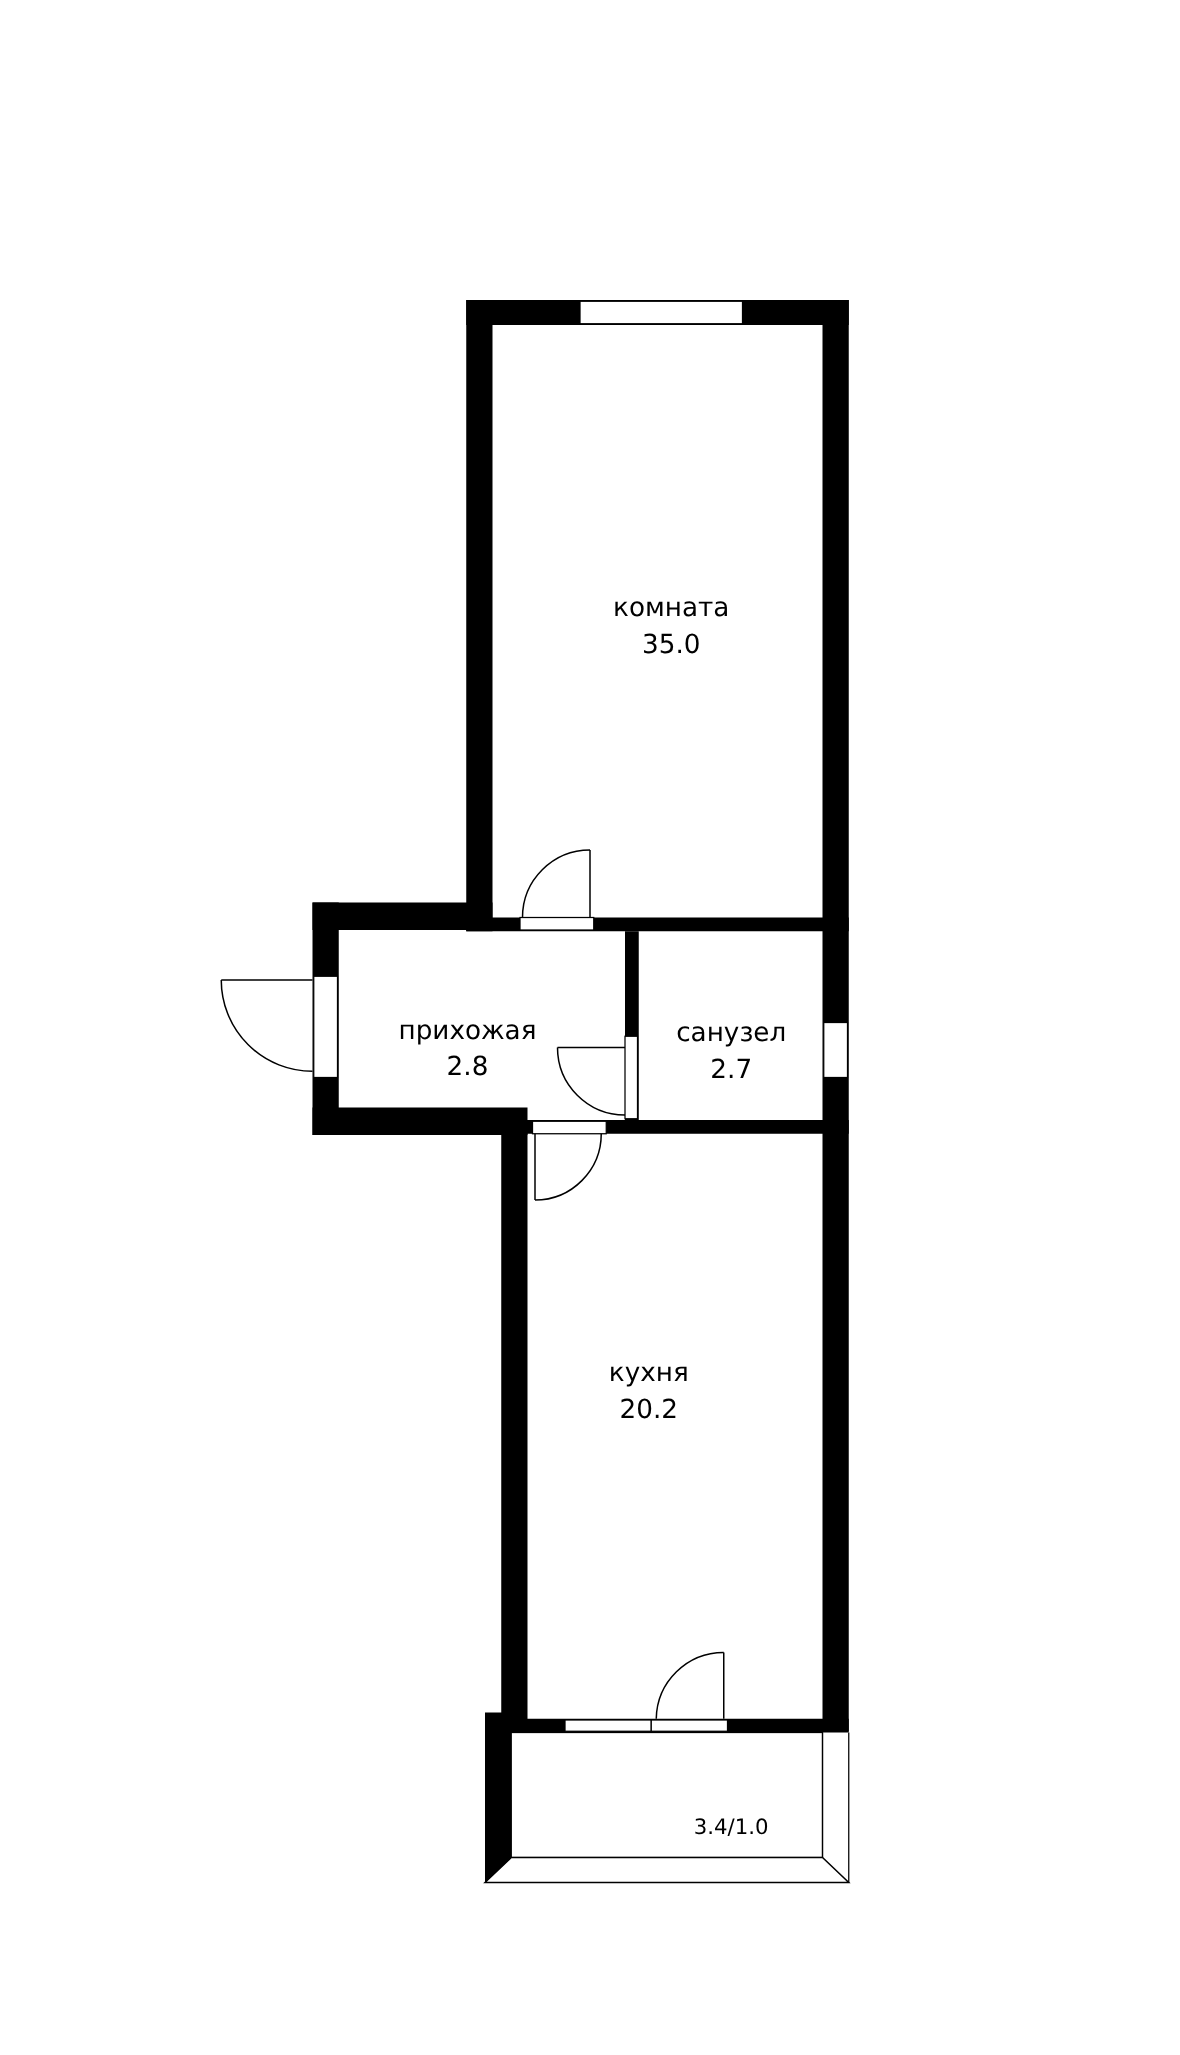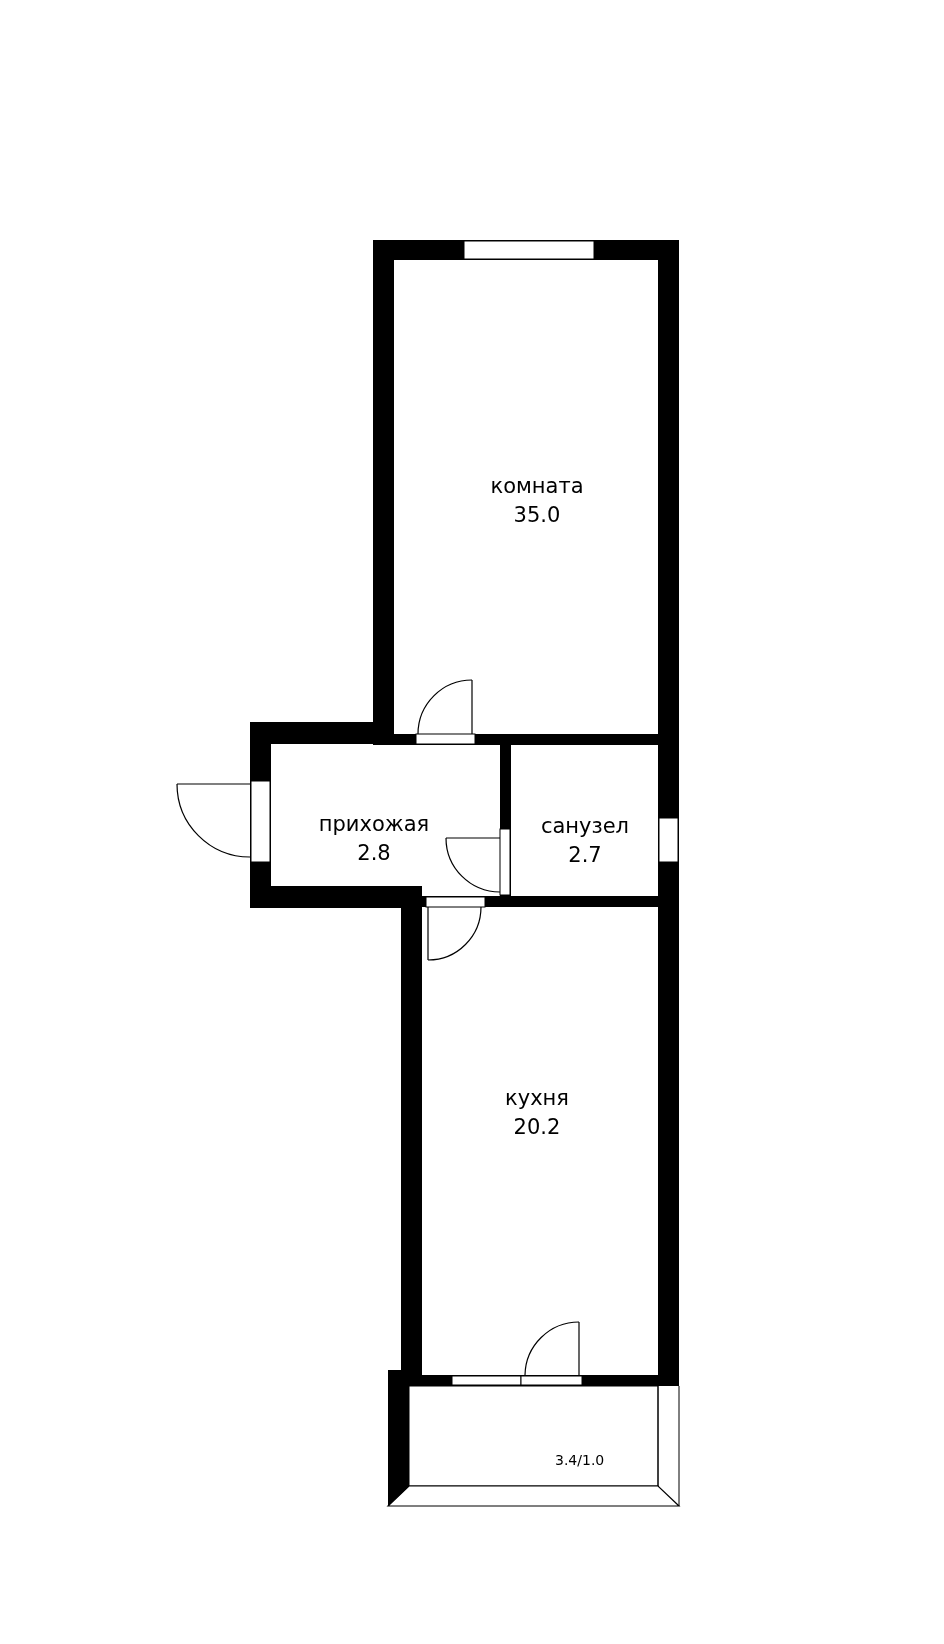--- a/index.html
+++ b/index.html
@@ -1,20 +1,20 @@
 <!DOCTYPE html>
 <html><head>
 <meta charset="utf-8">
 <style>
   html, body { margin:0; padding:0; background:#ffffff; }
   body { width:944px; height:1644px; position:relative; overflow:hidden; font-family:"DejaVu Sans", sans-serif; }
   #plan { position:absolute; left:0; top:0; }
   .lbl { position:absolute; text-align:center; color:#000; font-size:21px; line-height:29px; transform:translateX(-50%); white-space:nowrap; }
   .lbl span { display:block; }
-  .bal-lbl { position:absolute; font-size:14px; color:#000; white-space:nowrap; }
+  .bal-lbl { position:absolute; font-size:17px; color:#000; white-space:nowrap; }
 </style>
 </head>
 <body>
 
 <svg id="plan" width="944" height="1644" viewBox="0 0 944 1644" xmlns="http://www.w3.org/2000/svg">
   <g fill="#000">
 
     <rect x="373" y="240" width="306" height="20"></rect>
 
     <rect x="373" y="240" width="21" height="505"></rect>
@@ -92,18 +92,18 @@
 <div class="lbl" style="left:374px; top:790px;margin-top:20px;">
   <span>прихожая</span>
   <span>2.8</span>
 </div>
 
 <div class="lbl" style="left:585px; top:790px;margin-top:22px;">
   <span>санузел</span>
   <span>2.7</span>
 </div>
 
-<div class="lbl" style="left:537px; top:1084px;">
+<div class="lbl" style="left:519px; top:1084px;">
   <span>кухня</span>
   <span>20.2</span>
 </div>
 
 <div class="bal-lbl" style="left:555px; top:1452px;">3.4/1.0</div>
 
 </body></html>

